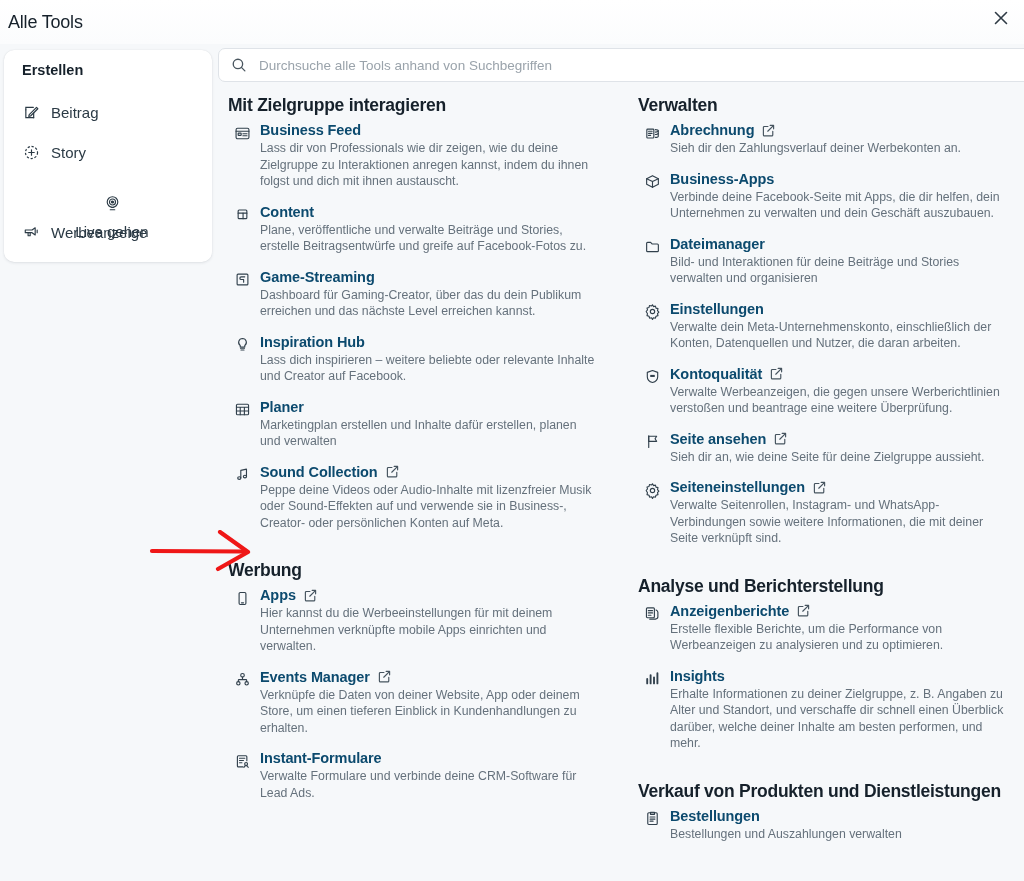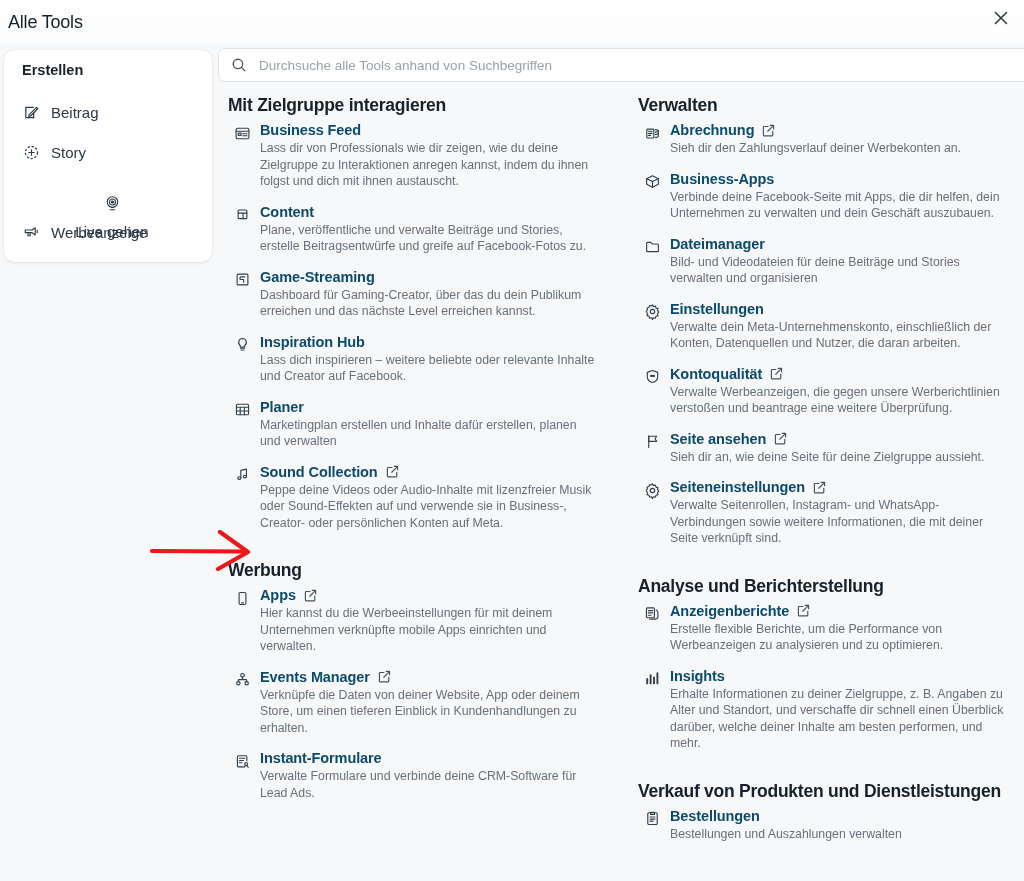--- a/index.html
+++ b/index.html
@@ -323,21 +323,21 @@
     </div>
     <div class="tool">
       <span class="t-icon">
         <svg width="17" height="17" viewBox="0 0 18 18">
           <path d="M2.8 5.6a1 1 0 0 1 1-1h3.2l1.5 1.7h5.7a1 1 0 0 1 1 1v6.1a1 1 0 0 1-1 1H3.8a1 1 0 0 1-1-1z" fill="none" stroke="#31404c" stroke-width="1.2" stroke-linejoin="round" stroke-linecap="round"></path>
         </svg>
       </span>
       <div class="t-title-row">
         <span class="t-title">Dateimanager</span>
       </div>
-      <div class="t-desc">Bild- und Videodateien für deine Beiträge und Stories verwalten und organisieren</div>
+      <div class="t-desc">Bild- und Interaktionen für deine Beiträge und Stories verwalten und organisieren</div>
     </div>
     <div class="tool">
       <span class="t-icon">
         <svg width="17" height="17" viewBox="0 0 18 18">
           <circle cx="9" cy="9" r="2.3" fill="none" stroke="#31404c" stroke-width="1.2" stroke-linejoin="round" stroke-linecap="round"></circle>
           <path d="M9 1.9l1 1.9 2.1-.5.6 2.1 2.1.6-.5 2.1 1.4 1.6-1.4 1.6.5 2.1-2.1.6-.6 2.1-2.1-.5-1 1.9-1-1.9-2.1.5-.6-2.1-2.1-.6.5-2.1L2.3 9l1.4-1.6-.5-2.1 2.1-.6.6-2.1 2.1.5z" fill="none" stroke="#31404c" stroke-width="1.2" stroke-linejoin="round" stroke-linecap="round"></path>
         </svg>
       </span>
       <div class="t-title-row">
         <span class="t-title">Einstellungen</span>

